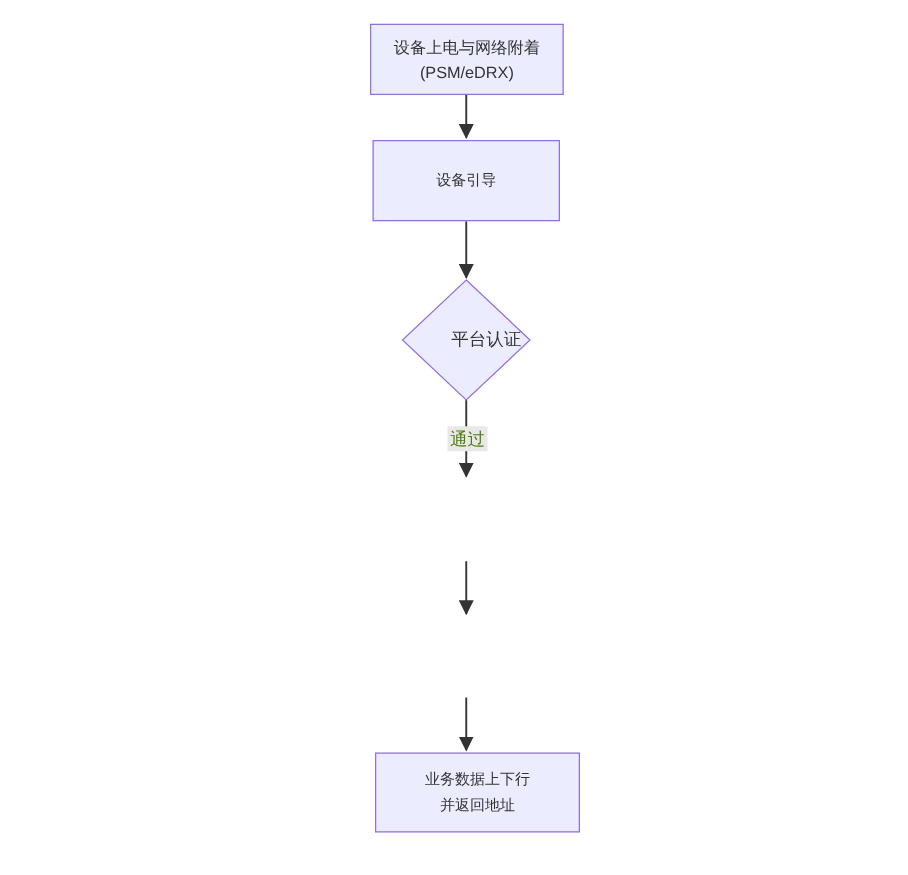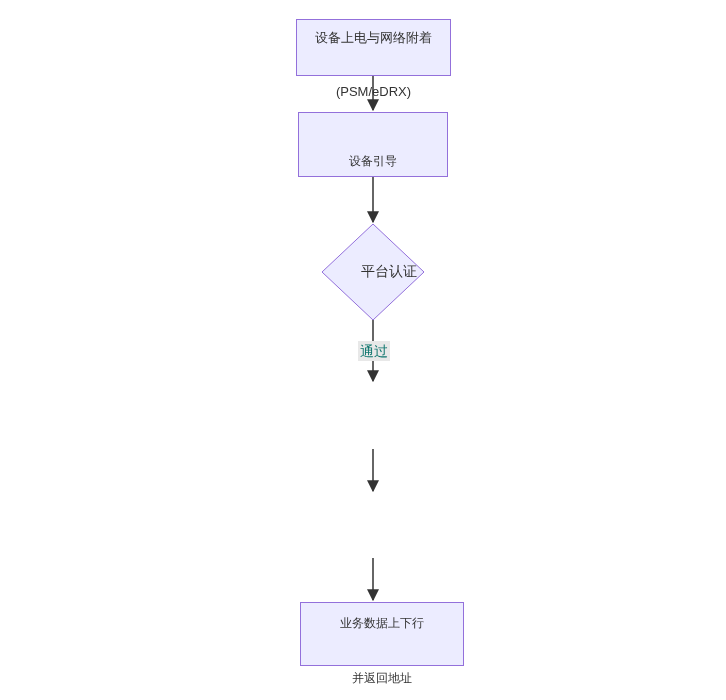--- a/index.html
+++ b/index.html
@@ -31,21 +31,21 @@
     color: #333333;
     display: flex;
     flex-direction: column;
     align-items: center;
     justify-content: center;
     text-align: center;
     font-size: 12px;
     line-height: 21px;
     z-index: 2;
   }
-  .node .line { display: block; white-space: nowrap; margin-top: 34px; }
+  .node .line { display: block; white-space: nowrap; }
 
   .node-a { left: 296px; top: 19px;  width: 155px; height: 57px; font-size: 13px; line-height: 20px; }
   .node-b { left: 298px; top: 112px; width: 150px; height: 65px; }
   .node-d { left: 296px; top: 383px; width: 154px; height: 66px; }
   .node-e { left: 297px; top: 493px; width: 151px; height: 65px; }
   .node-f { left: 300px; top: 602px; width: 164px; height: 64px; }
 
   .diamond-label {
     position: absolute;
     left: 338px;
@@ -58,21 +58,21 @@
     color: #333333;
     font-size: 14px;
     z-index: 2;
   }
   .edge-label {
     position: absolute;
     left: 374px;
     top: 351px;
     transform: translate(-50%, -50%);
     background: #e8e8e8;
-    color: #0f766e;
+    color: #4d7c0f;
     font-size: 14px;
     padding: 0 2px;
     line-height: 20px;
     z-index: 3;
     white-space: nowrap;
   }
 </style>
 </head>
 <body>
 

